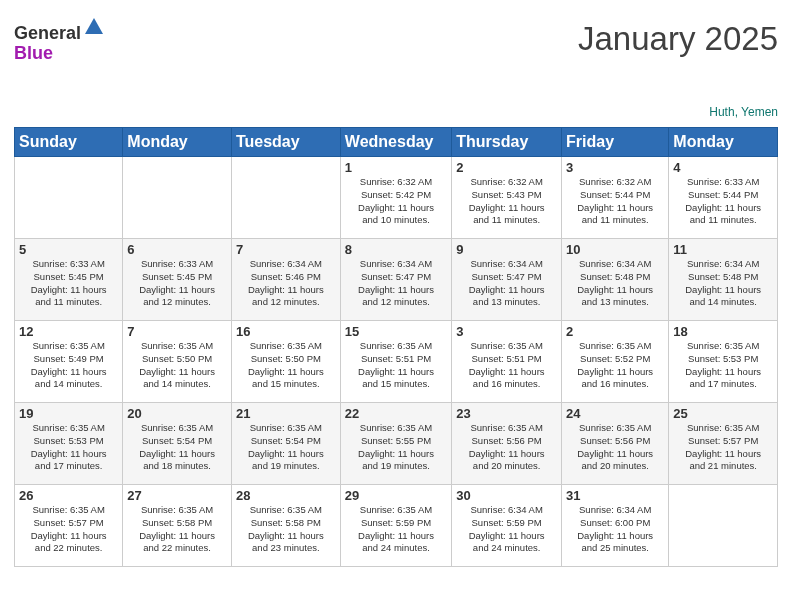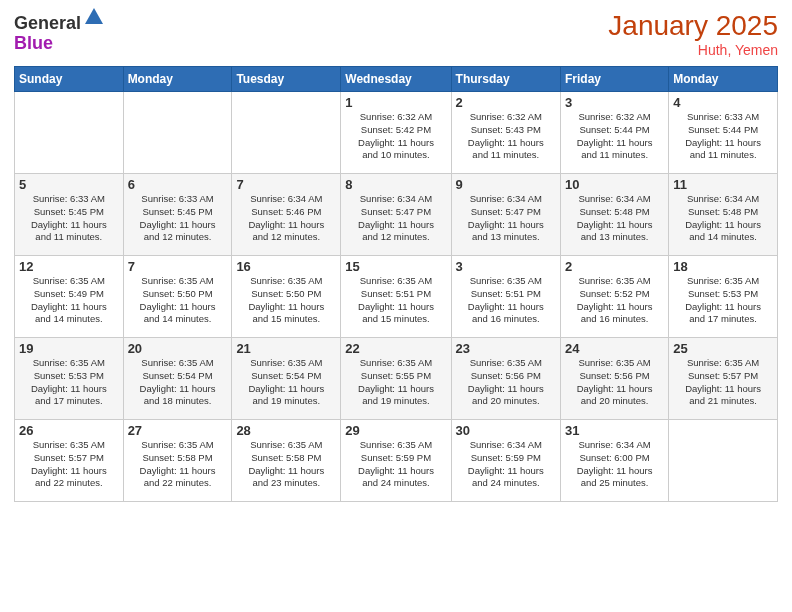--- a/index.html
+++ b/index.html
@@ -6,21 +6,21 @@
     body {
       font-family: Arial, sans-serif;
       background: #fff;
       width: 792px;
       height: 612px;
       overflow: hidden;
     }
     .container {
       width: 792px;
       height: 516px;
-      padding: 10px 14px;
+      padding: 20px 14px;
     }
     .header {
       display: flex;
       justify-content: space-between;
       align-items: flex-start;
       margin-bottom: 8px;
     }
     .logo {
       display: flex;
       align-items: center;
@@ -44,37 +44,38 @@
     .logo-icon {
       width: 22px;
       height: 22px;
       margin-left: 2px;
       margin-top: -14px;
     }
     .title-block {
       text-align: right;
     }
     .month-title {
-      font-size: 28px;
-      color: #c2410c;
+      font-size: 33px;
+      color: #404040;
       font-weight: normal;
     }
     .location {
-      font-size: 14px;
-      color: #ef4444;
+      font-size: 12px;
+      color: #0f766e;
+      margin-top: 47px;
     }
     .calendar {
       width: 100%;
       border-collapse: collapse;
       border: 1px solid #ccc;
     }
     .calendar th {
       background-color: #2e6db4;
       color: #fff;
-      font-size: 12px;
+      font-size: 16px;
       font-weight: bold;
       padding: 5px 4px;
       text-align: left;
       border: 1px solid #1e5a9a;
     }
     .calendar td {
       vertical-align: top;
       border: 1px solid #ccc;
       padding: 3px 4px;
       width: 113px;

